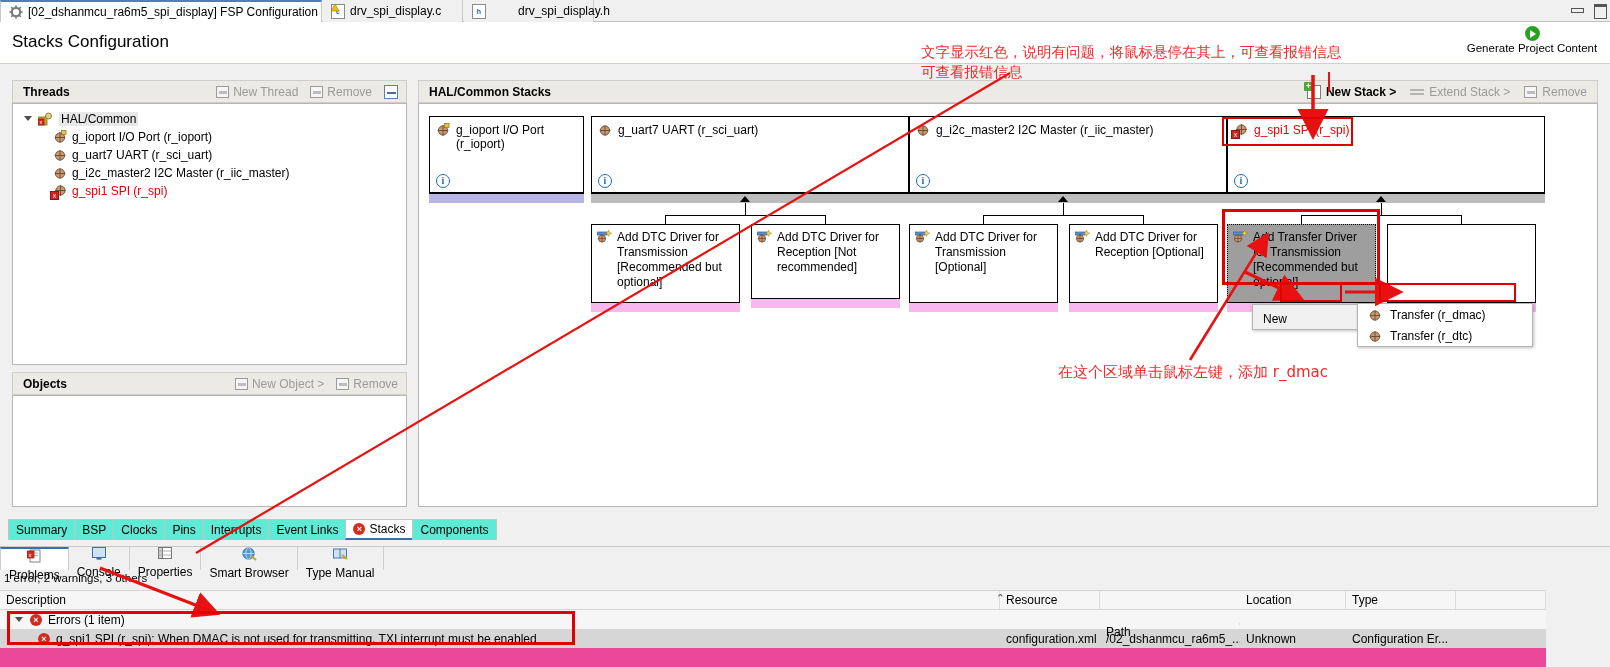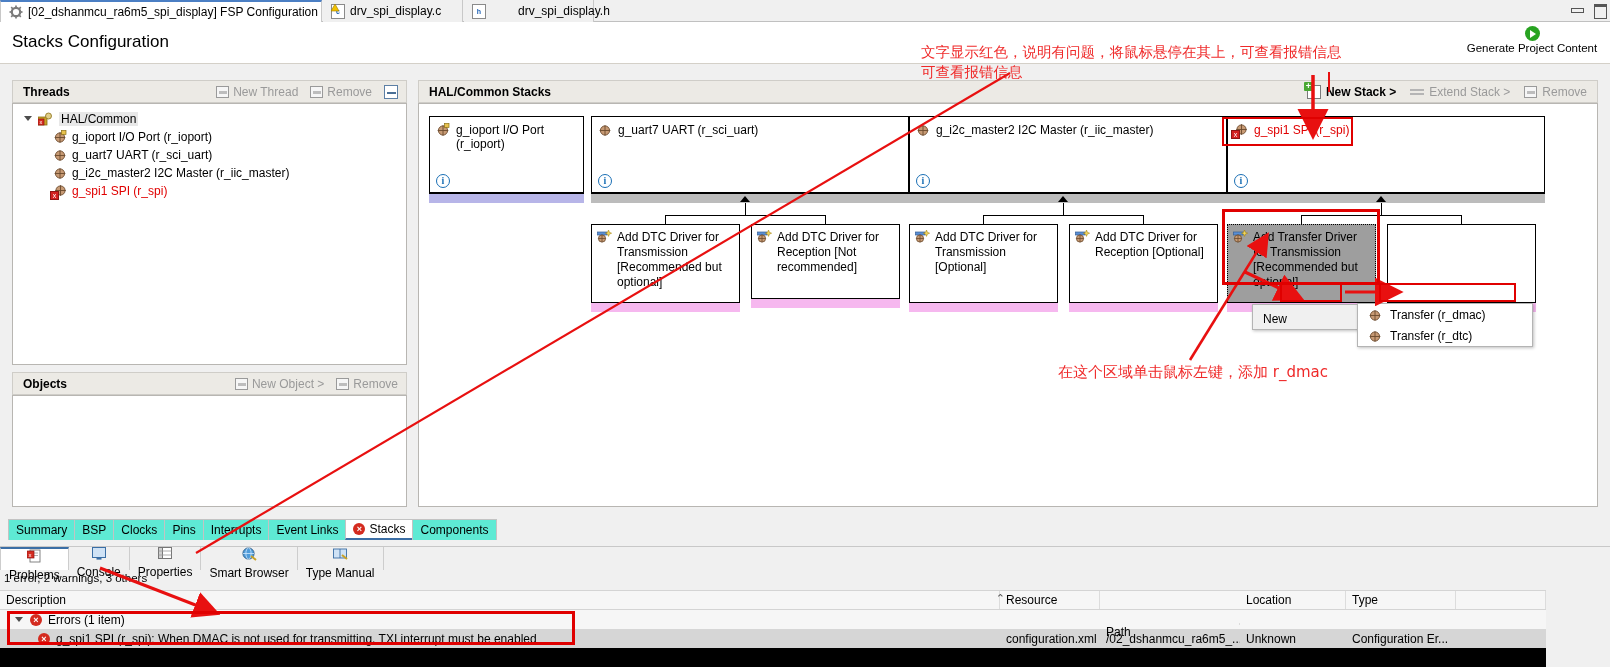--- a/index.html
+++ b/index.html
@@ -221,21 +221,21 @@
     height:23px; padding:0 8px; display:flex; align-items:center; gap:5px;
     font-size:12px; border-right:1px solid #cdcdcd;flex-direction:column;
   }
   .vtab.active { background:#fff; border-top:2px solid #3b6ea5; border-left:1px solid #cdcdcd; }
 
   .statusline {
     position:absolute; left:4px; top:572px; font-size:11.5px; color:#000;
   }
 
   
-  .ptable { position:absolute; left:0; top:590px; width:1546px; height:77px; background:#000000; }
+  .ptable { position:absolute; left:0; top:590px; width:1546px; height:77px; background:#ec4899; }
   .phead { display:flex; height:20px; background:#f6f6f6; border-bottom:1px solid #d4d4d4; border-top:1px solid #d4d4d4;}
   .phead .pc { border-right:1px solid #dcdcdc; padding:2px 0 0 6px; font-size:12px; }
   .prow { display:flex; height:18px; align-items:center; font-size:12px; }
   .prow .pc { padding-left:6px; white-space:nowrap; overflow:hidden; }
   .prow.alt { background:#f6f6f6; }
   .prow.sel { background:#d6d6d6; }
   .errico {
     width:12px; height:12px; border-radius:50%; background:#d42b1f;
     color:#fff; font-size:9px; line-height:12px; text-align:center; font-weight:bold; flex:none;
   }

